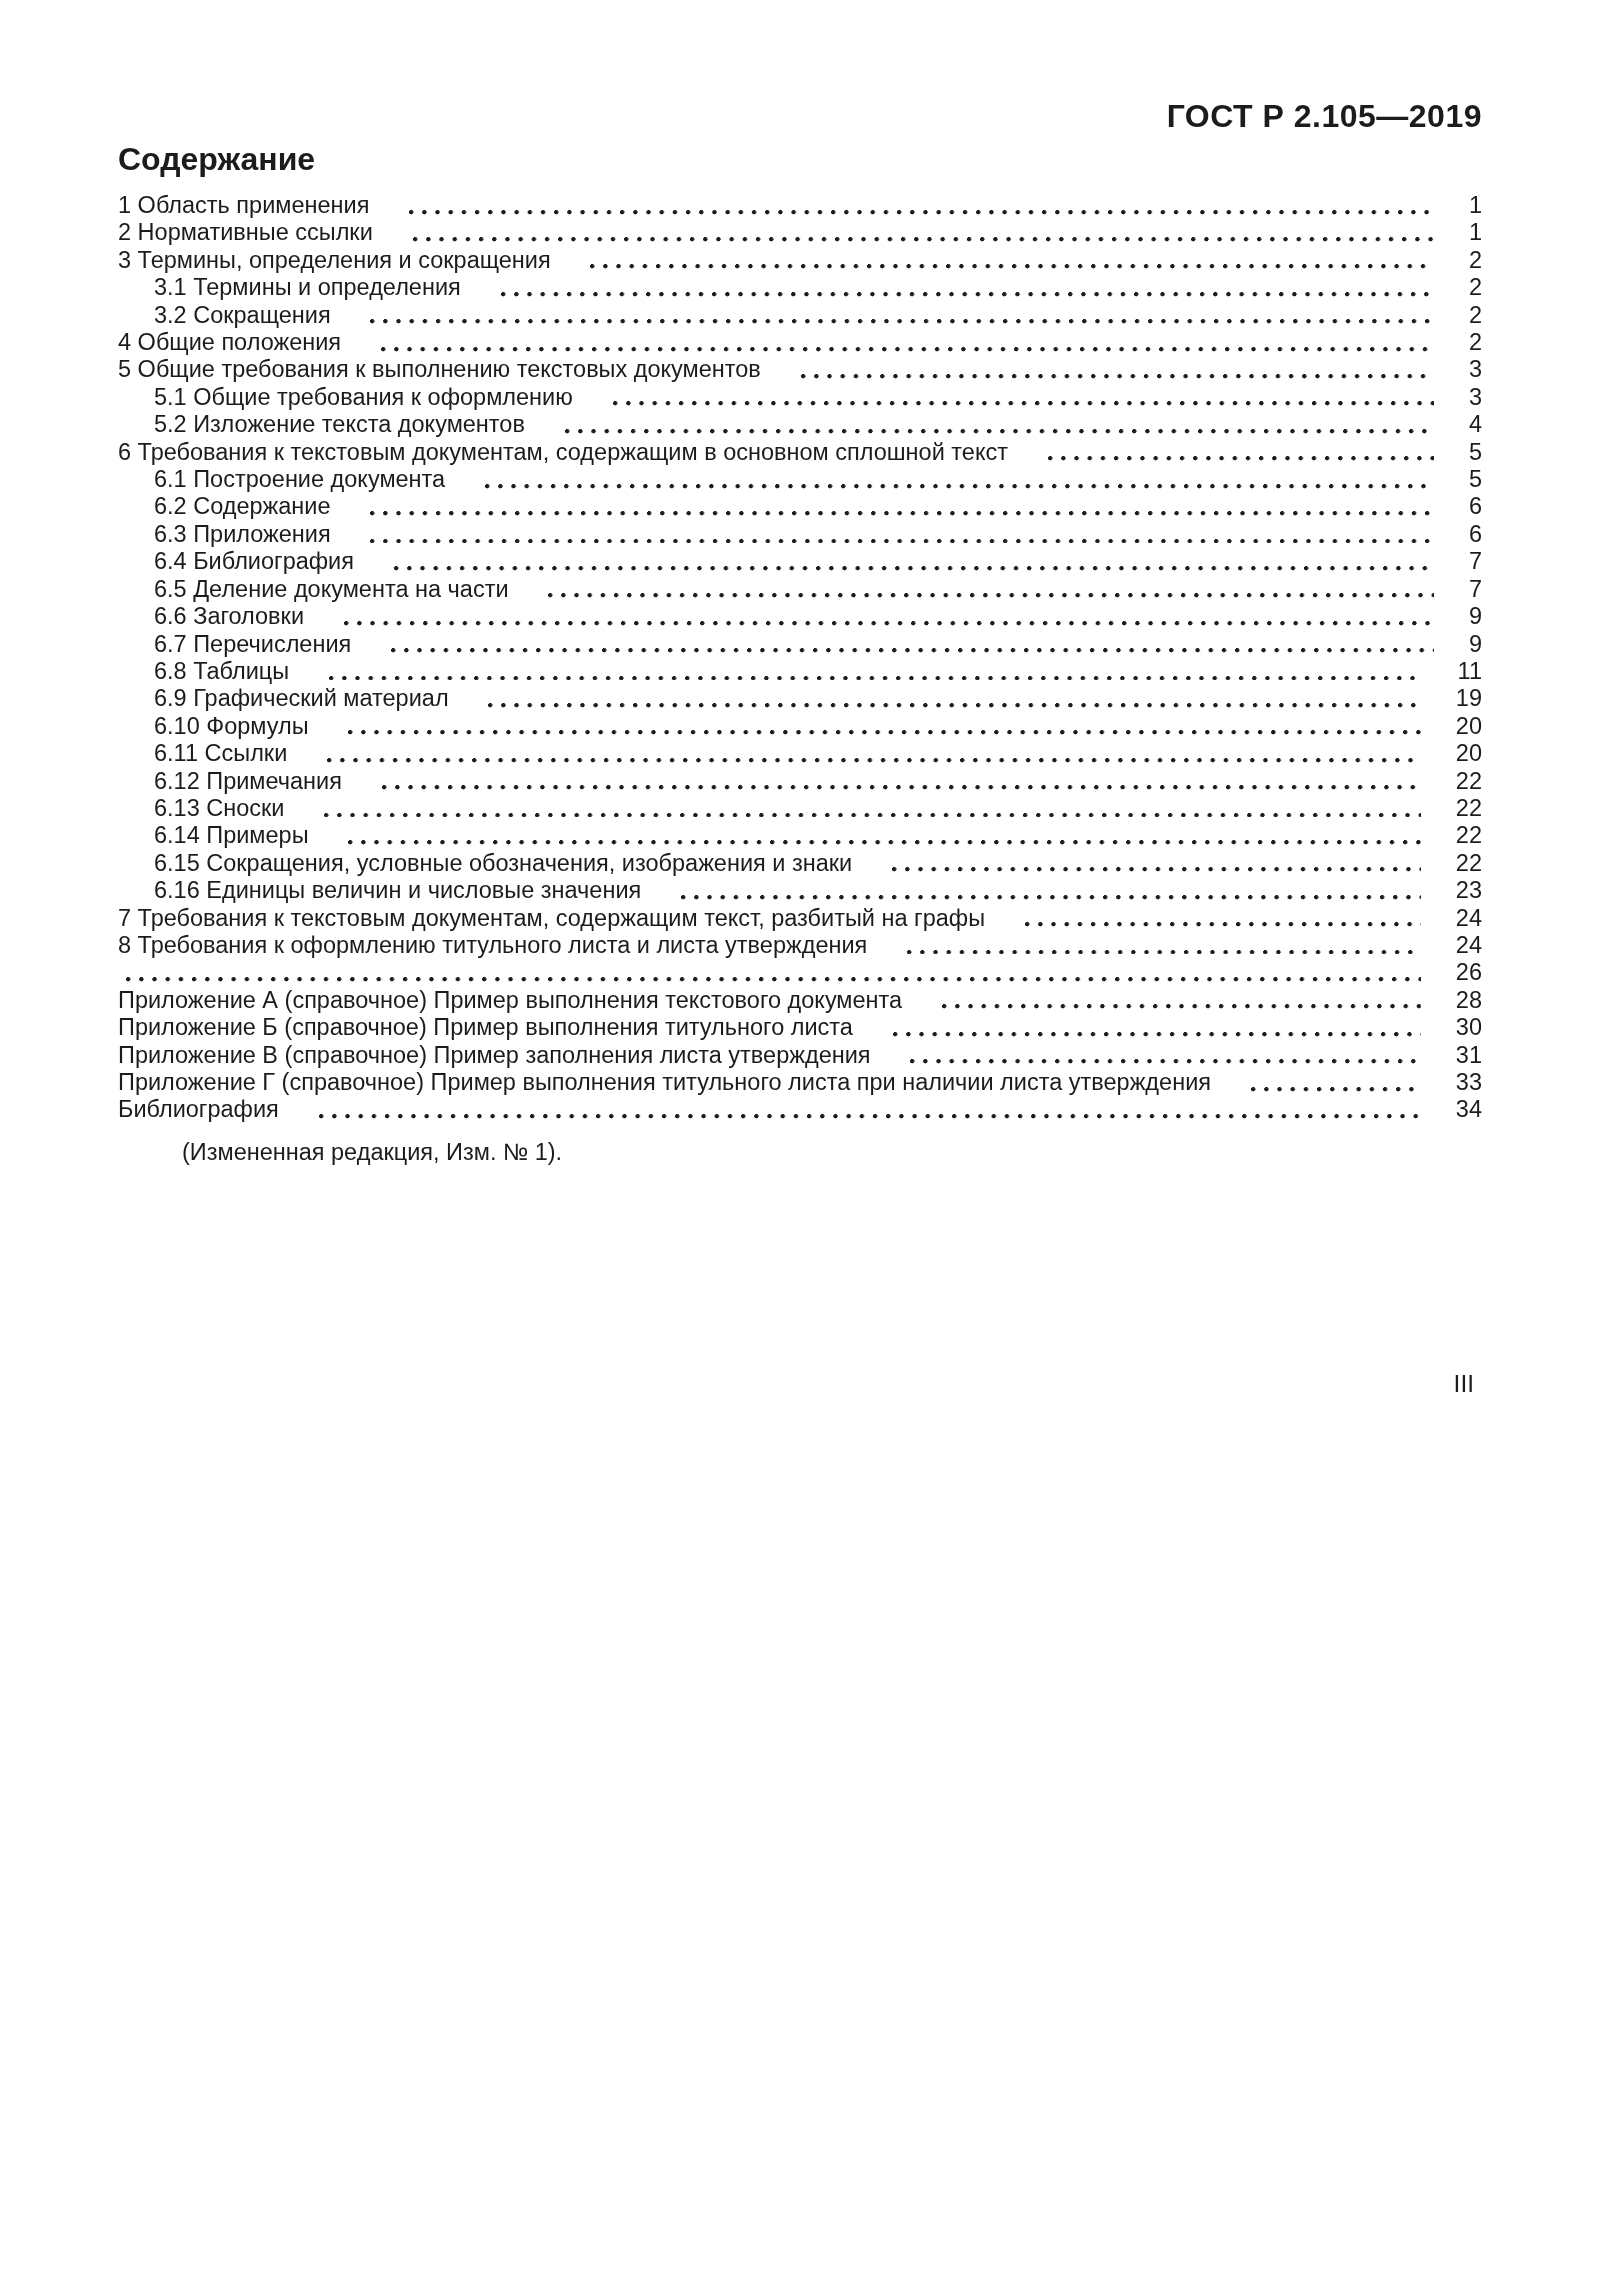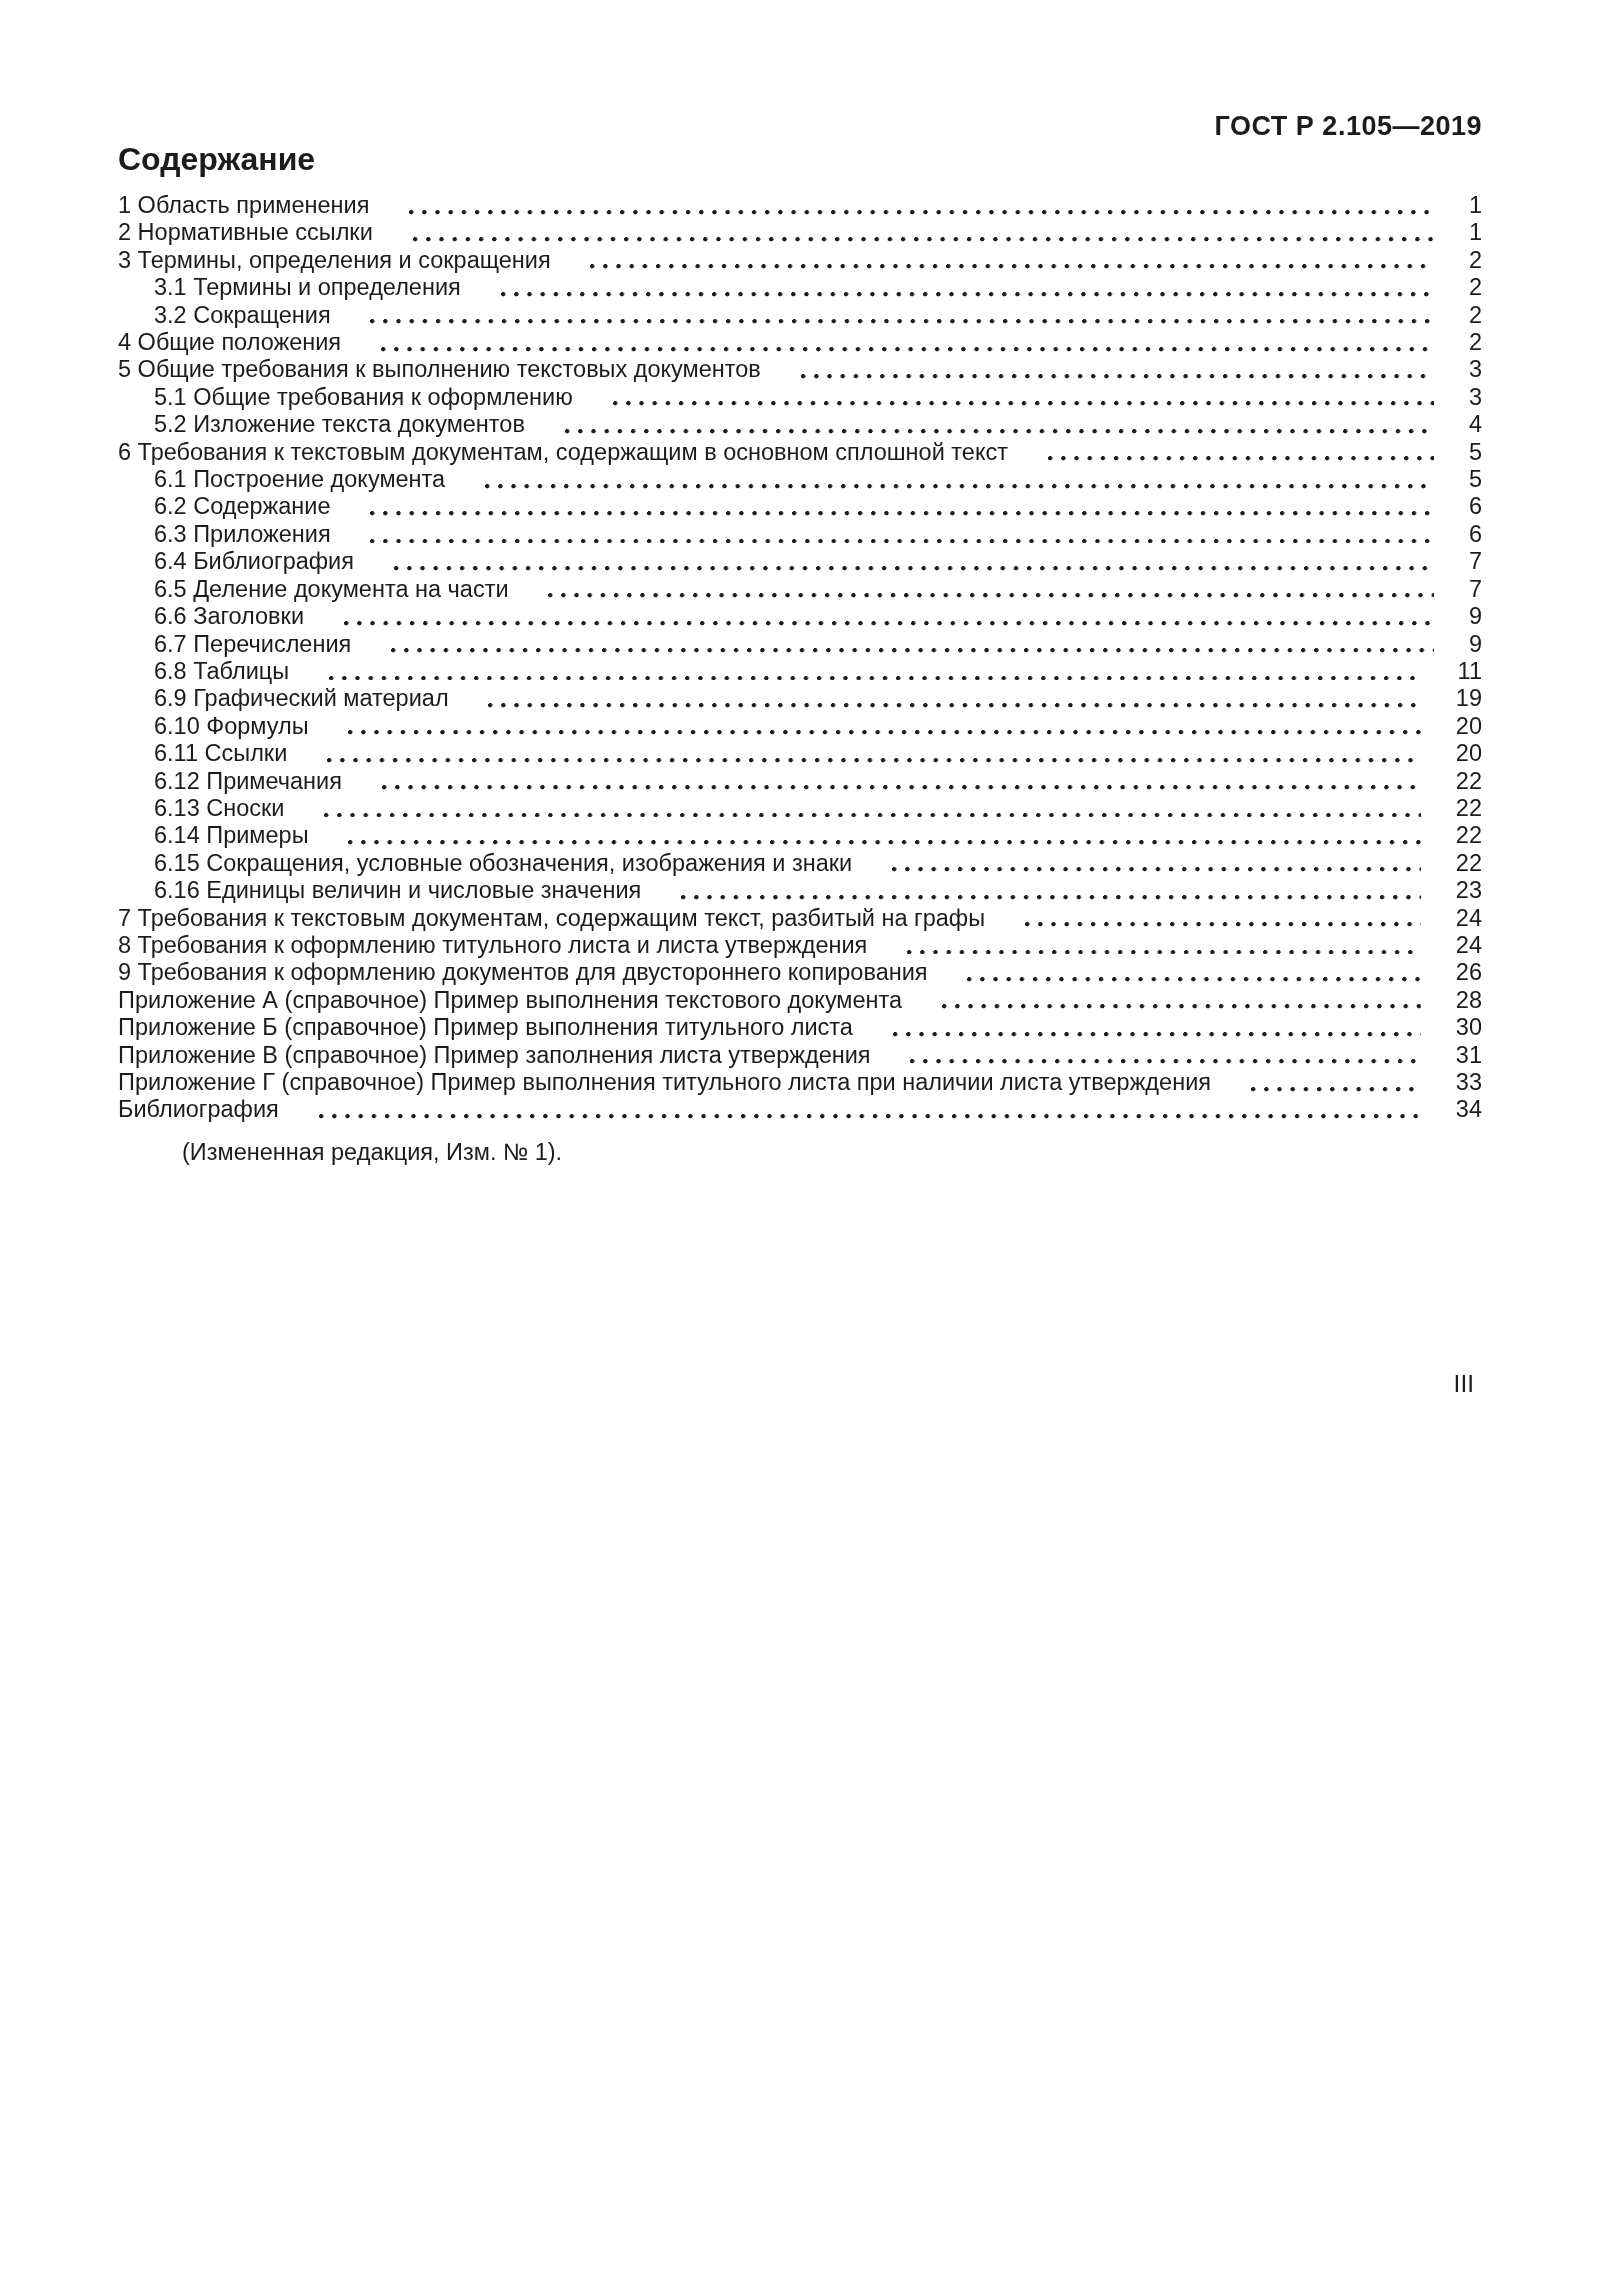--- a/index.html
+++ b/index.html
@@ -14,23 +14,23 @@
   }
   .page {
     position: relative;
     width: 1621px;
     height: 2293px;
     background: #ffffff;
     overflow: hidden;
   }
   .doc-code {
     position: absolute;
-    top: 111px;
+    top: 98px;
     right: 139px;
-    font-size: 27px;
+    font-size: 32px;
     font-weight: 700;
     letter-spacing: 0.5px;
   }
   .page-title {
     position: absolute;
     top: 141px;
     left: 118px;
     width: 1364px;
     text-align: left;
     font-size: 32px;
@@ -223,21 +223,20 @@
         <span class="toc-label">7 Требования к текстовым документам, содержащим текст, разбитый на графы</span>
         <span class="leader"></span>
         <span class="toc-page">24</span>
       </div>
       <div class="toc-row">
         <span class="toc-label">8 Требования к оформлению титульного листа и листа утверждения</span>
         <span class="leader"></span>
         <span class="toc-page">24</span>
       </div>
       <div class="toc-row">
-        <span class="toc-label">9 Требования к оформлению документов для двустороннего копирования</span>
         <span class="leader"></span>
         <span class="toc-page">26</span>
       </div>
       <div class="toc-row">
         <span class="toc-label">Приложение А (справочное) Пример выполнения текстового документа</span>
         <span class="leader"></span>
         <span class="toc-page">28</span>
       </div>
       <div class="toc-row">
         <span class="toc-label">Приложение Б (справочное) Пример выполнения титульного листа</span>

